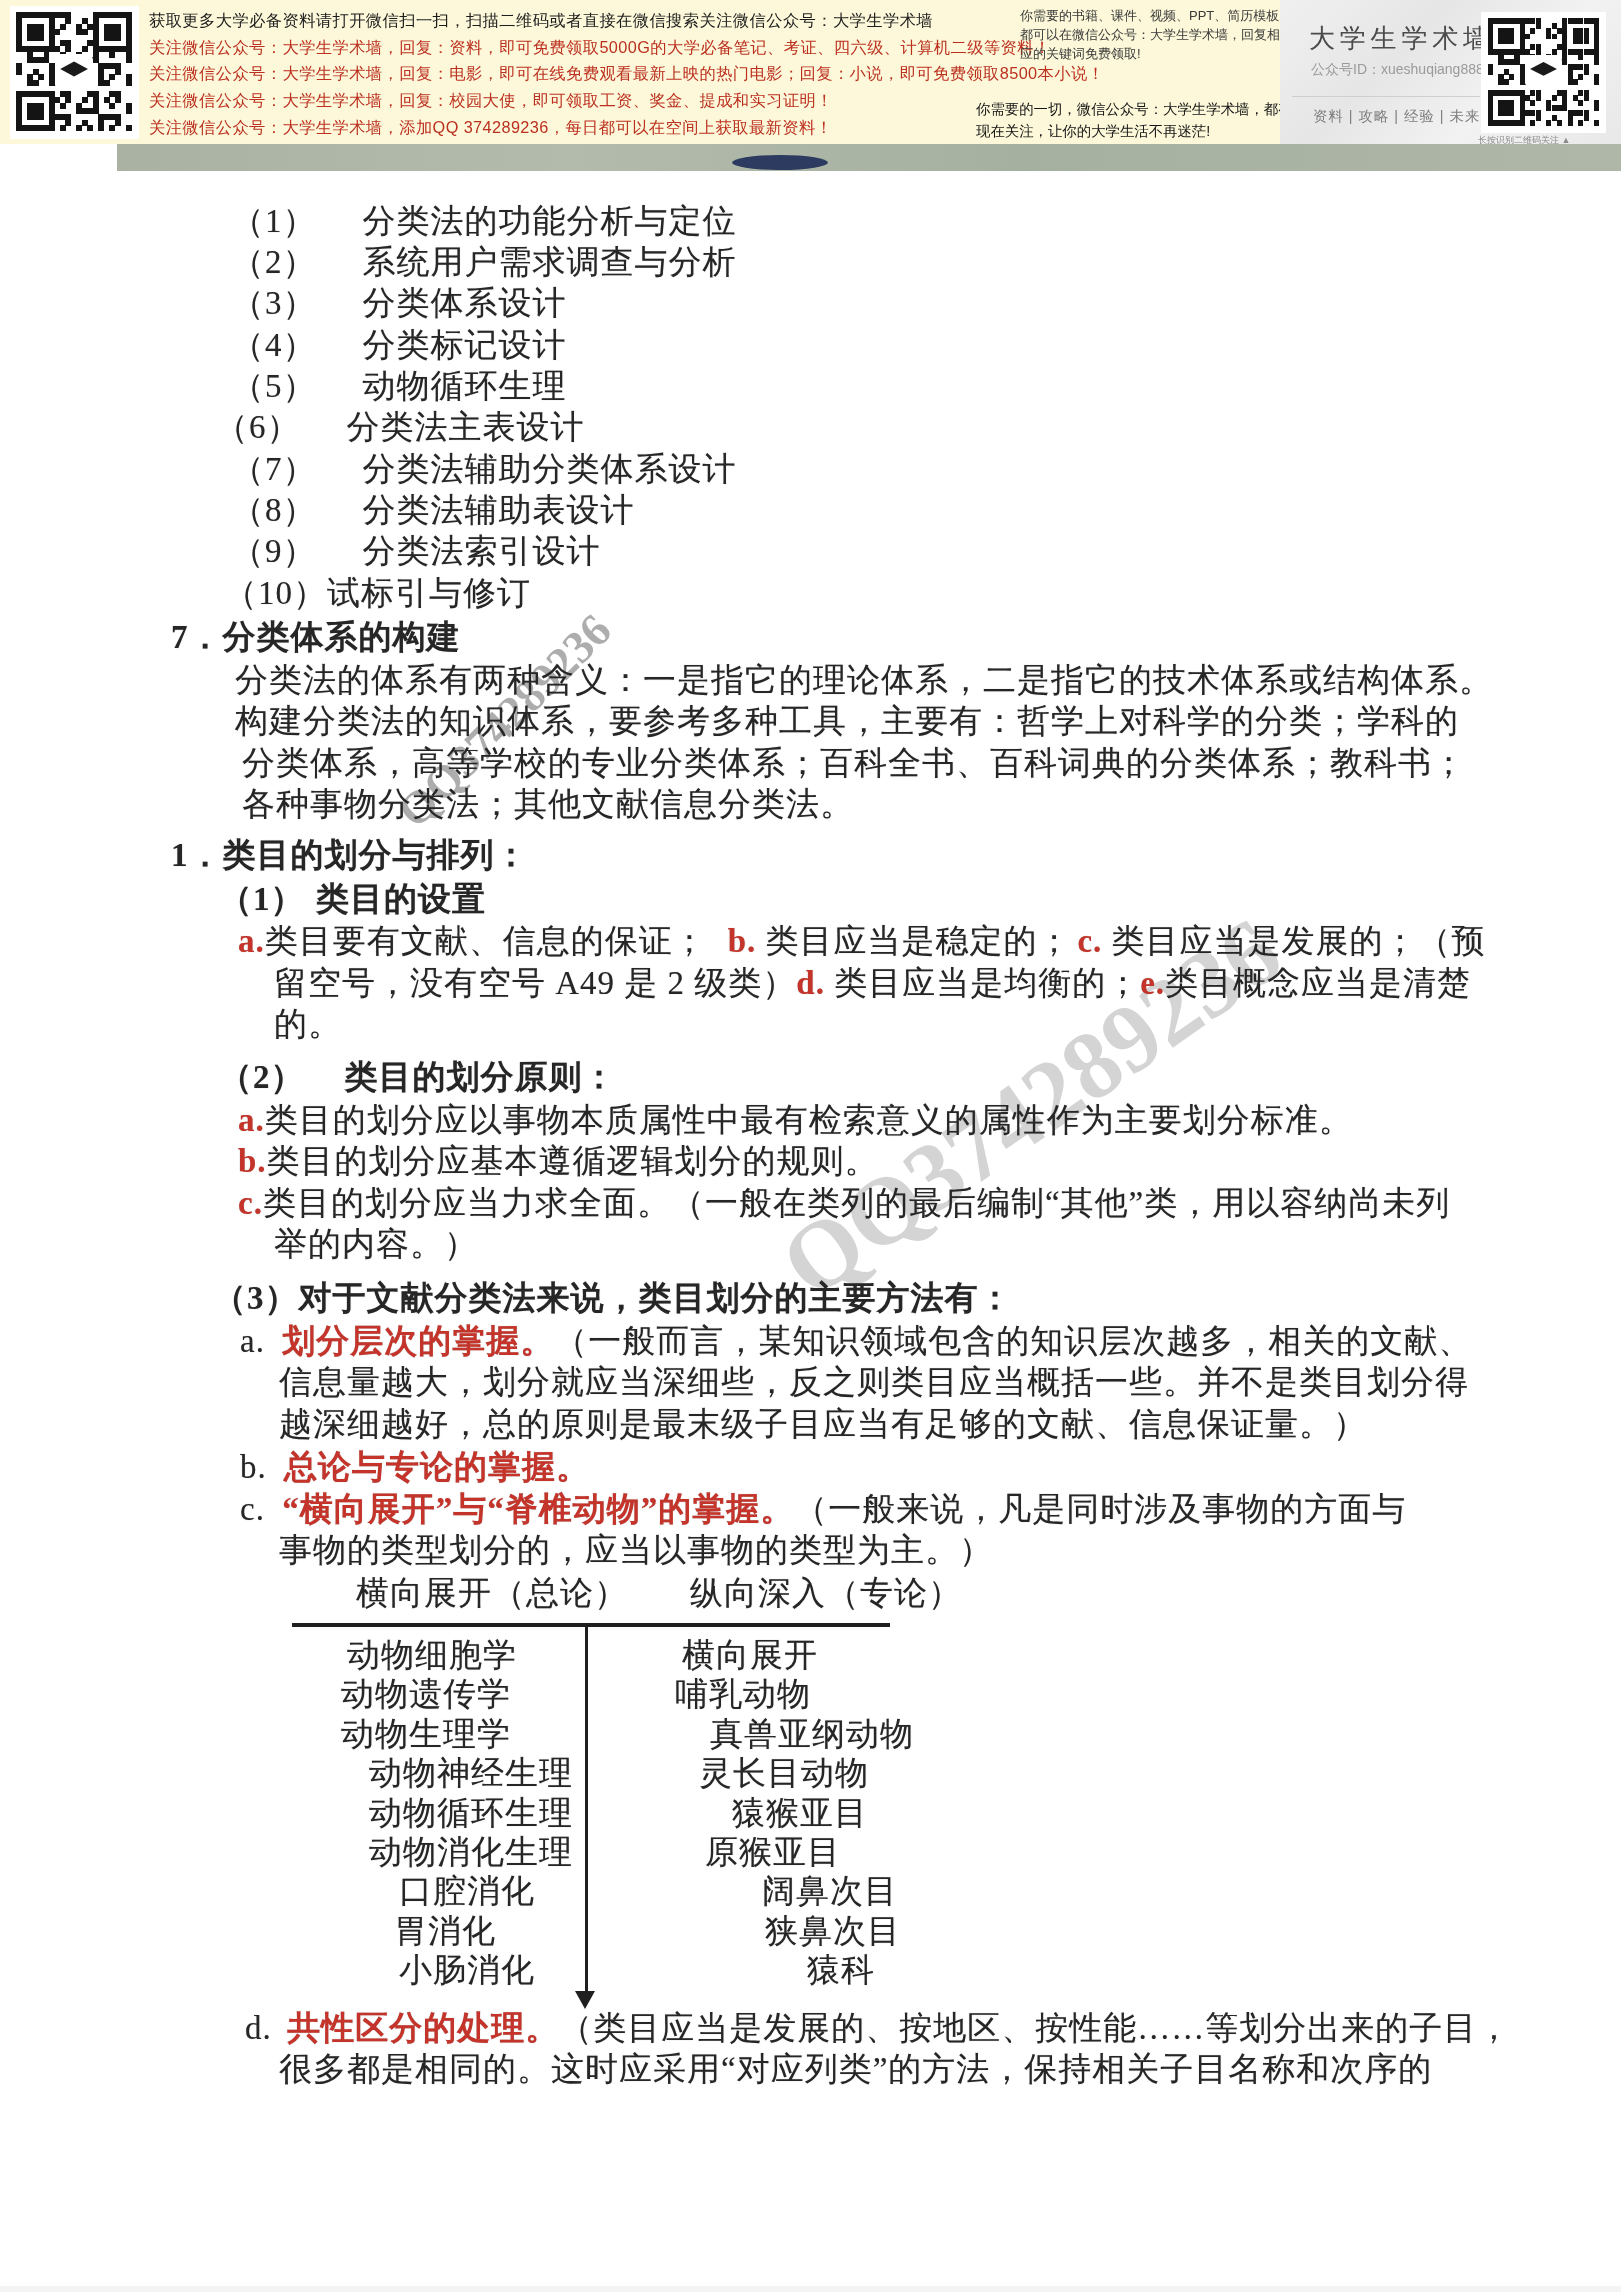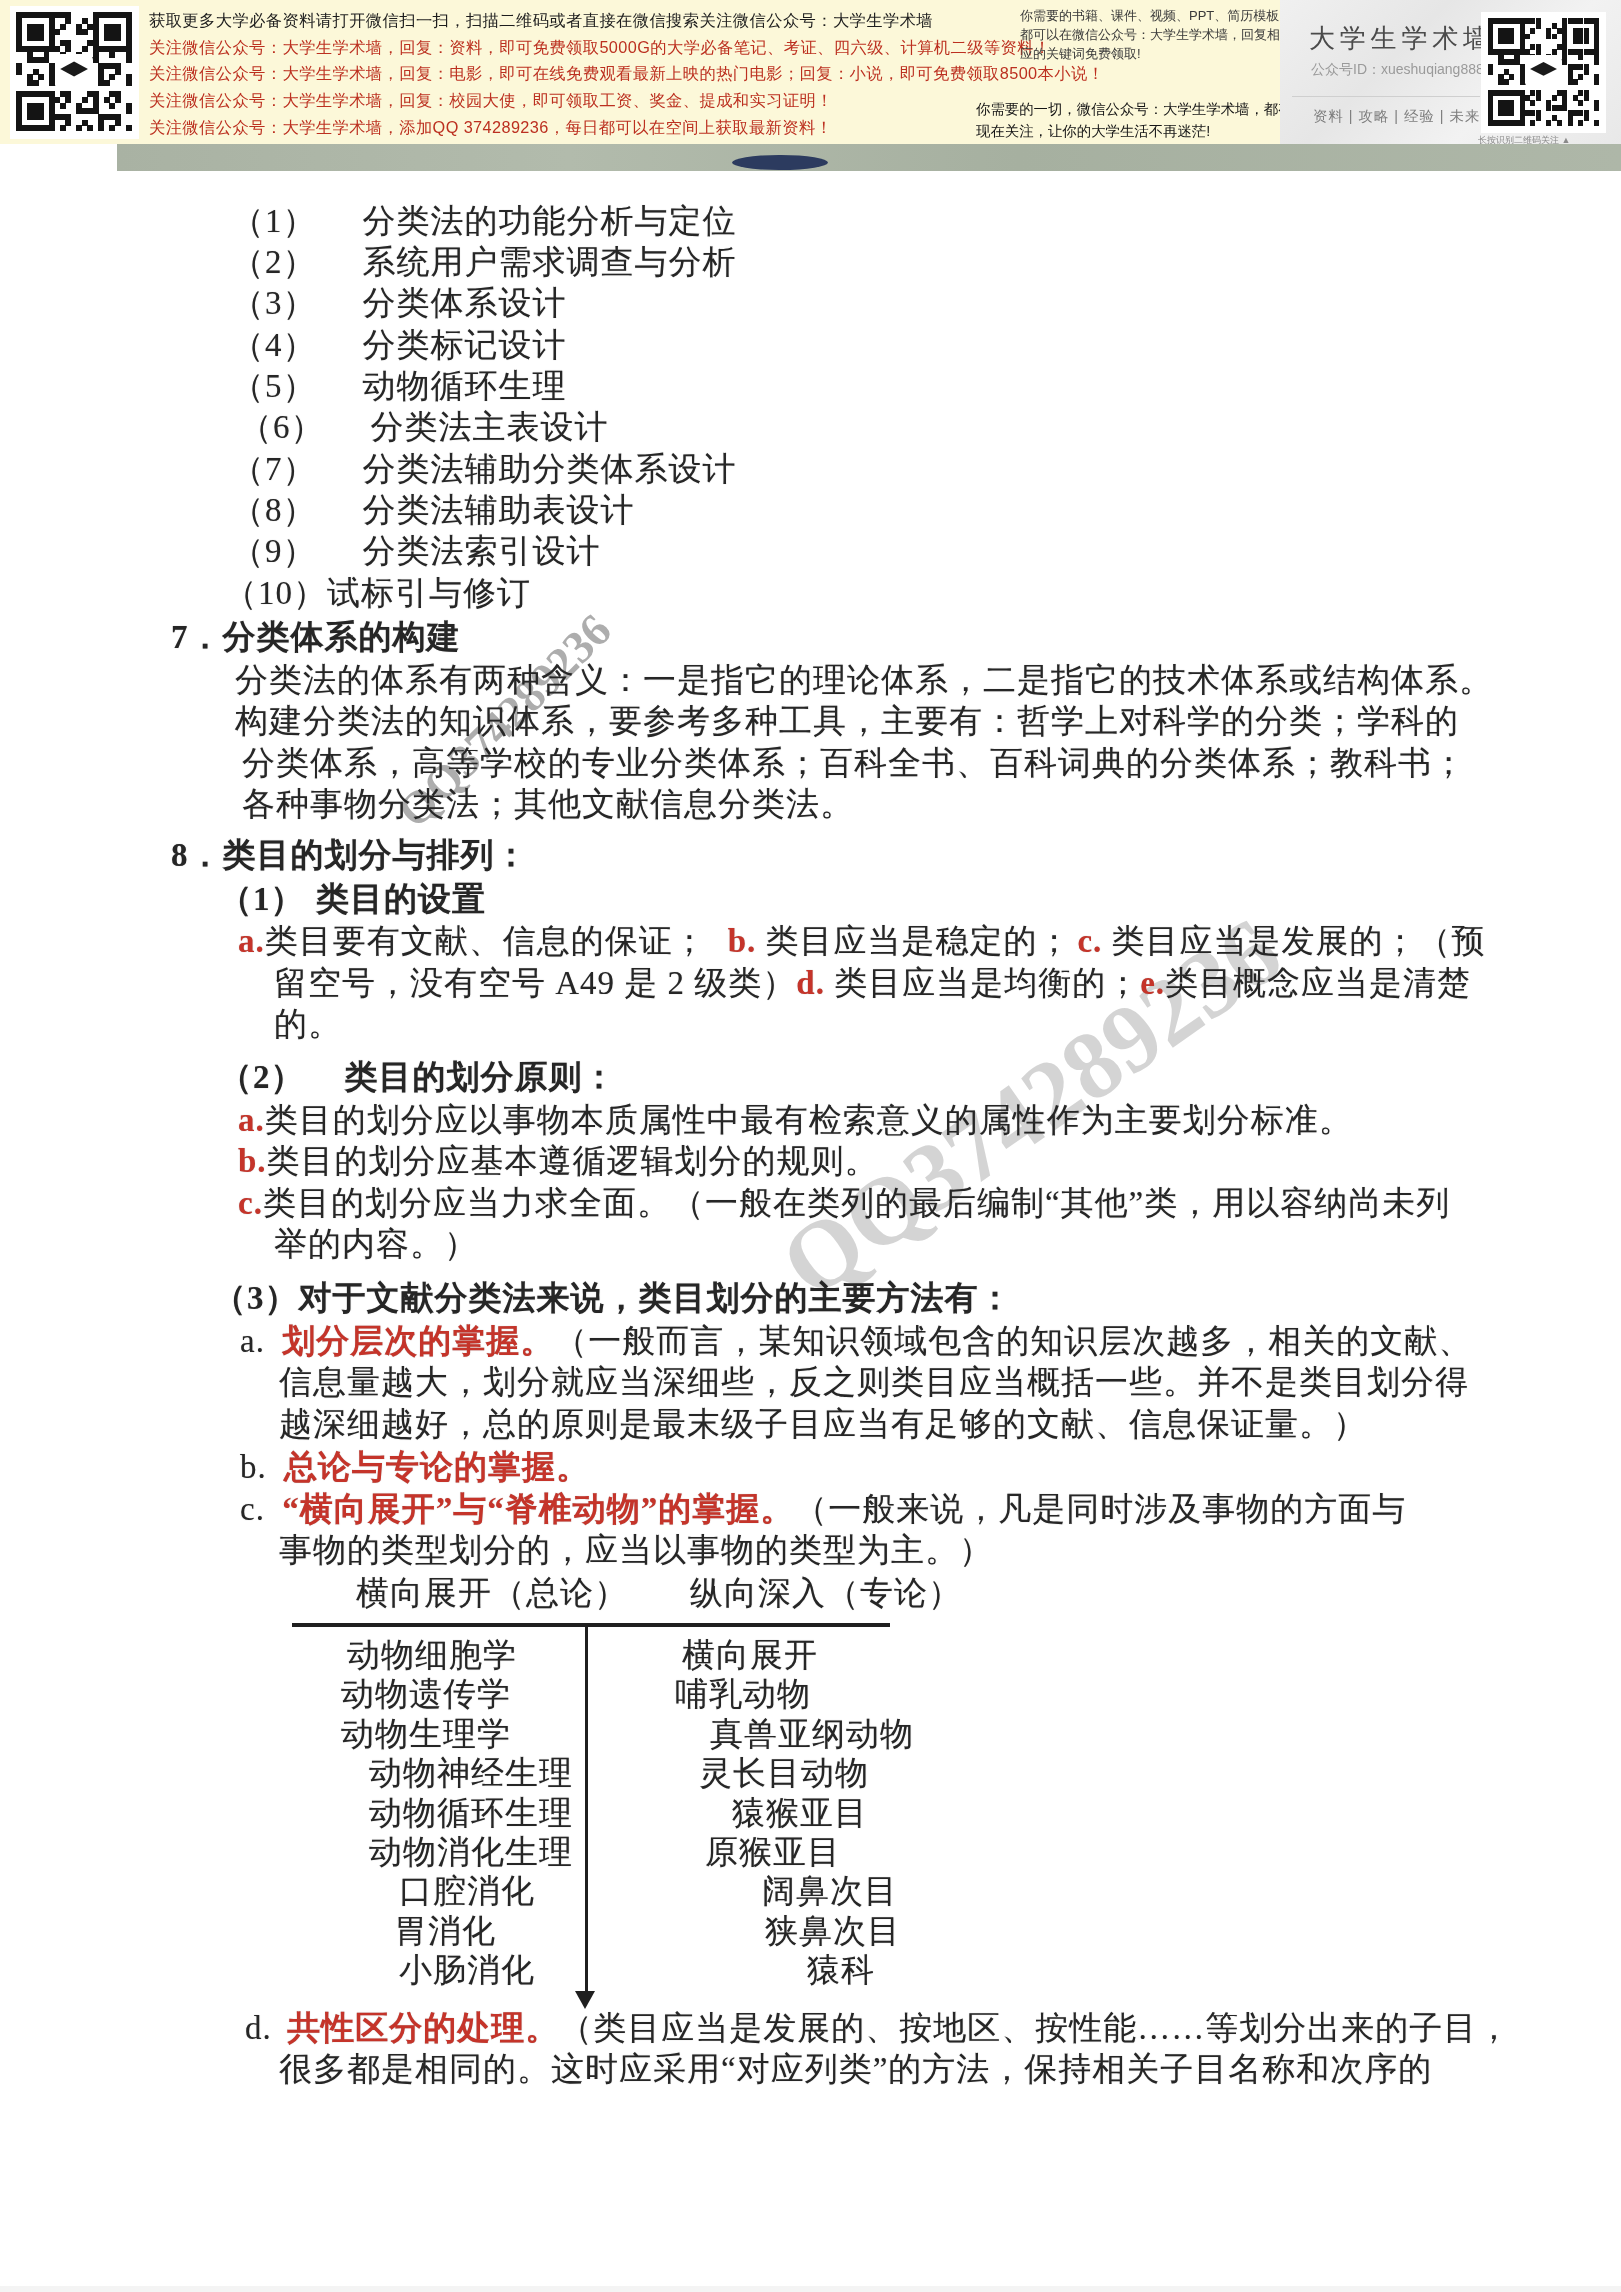--- a/index.html
+++ b/index.html
@@ -516,31 +516,31 @@
 
   <div class="doc" id="doc">
     <div class="hline"></div>
     <div class="vline"></div>
     <div class="arrowhead"></div>
   <div class="dl" style="left: 231px; top: 31px;"><span>（1）</span><span class="gap" style="width: 46px;"></span><span>分类法的功能分析与定位</span></div>
       <div class="dl" style="left: 231px; top: 72px;"><span>（2）</span><span class="gap" style="width: 46px;"></span><span>系统用户需求调查与分析</span></div>
       <div class="dl" style="left: 231px; top: 113px; text-align: right;"><span>（3）</span><span class="gap" style="width: 46px;"></span><span>分类体系设计</span></div>
       <div class="dl" style="left: 231px; top: 155px;"><span>（4）</span><span class="gap" style="width: 46px;"></span><span>分类标记设计</span></div>
       <div class="dl" style="left: 231px; top: 196px;"><span>（5）</span><span class="gap" style="width: 46px;"></span><span>动物循环生理</span></div>
-      <div class="dl" style="left: 239px; top: 237px;"><span>（6）</span><span class="gap" style="width: 46px;"></span><span>分类法主表设计</span></div>
+      <div class="dl" style="left: 215px; top: 237px;"><span>（6）</span><span class="gap" style="width: 46px;"></span><span>分类法主表设计</span></div>
       <div class="dl" style="left: 231px; top: 279px;"><span>（7）</span><span class="gap" style="width: 46px;"></span><span>分类法辅助分类体系设计</span></div>
       <div class="dl" style="left: 231px; top: 320px;"><span>（8）</span><span class="gap" style="width: 46px;"></span><span>分类法辅助表设计</span></div>
       <div class="dl" style="left: 231px; top: 361px;"><span>（9）</span><span class="gap" style="width: 46px;"></span><span>分类法索引设计</span></div>
       <div class="dl" style="left: 224px; top: 403px;"><span>（10）试标引与修订</span></div>
       <div class="dl b" style="left: 171px; top: 447px;"><span>7．分类体系的构建</span></div>
       <div class="dl" style="left: 235px; top: 490px;"><span>分类法的体系有两种含义：一是指它的理论体系，二是指它的技术体系或结构体系。</span></div>
       <div class="dl" style="left: 235px; top: 531px;"><span>构建分类法的知识体系，要参考多种工具，主要有：哲学上对科学的分类；学科的</span></div>
       <div class="dl" style="left: 242px; top: 573px;"><span>分类体系，高等学校的专业分类体系；百科全书、百科词典的分类体系；教科书；</span></div>
       <div class="dl" style="left: 242px; top: 614px;"><span>各种事物分类法；其他文献信息分类法。</span></div>
-      <div class="dl b" style="left: 171px; top: 665px;"><span>8．类目的划分与排列：</span></div>
+      <div class="dl b" style="left: 171px; top: 665px;"><span>1．类目的划分与排列：</span></div>
       <div class="dl b" style="left: 219px; top: 709px;"><span>（1）</span><span class="gap" style="width: 11.5px;"></span><span>类目的设置</span></div>
       <div class="dl" style="left: 238px; top: 751px;"><span class="r">a.</span><span>类目要有文献、信息的保证；</span><span class="gap" style="width: 21px;"></span><span class="r">b. </span><span>类目应当是稳定的；</span><span class="gap" style="width: 5.8px;"></span><span class="r">c. </span><span>类目应当是发展的；（预</span></div>
       <div class="dl" style="left: 274px; top: 793px;"><span>留空号，没有空号 A49 是 2 级类）</span><span class="r">d. </span><span>类目应当是均衡的；</span><span class="r">e.</span><span>类目概念应当是清楚</span></div>
       <div class="dl" style="left: 274px; top: 834px;"><span>的。</span></div>
       <div class="dl b" style="left: 219px; top: 887px;"><span>（2）</span><span class="gap" style="width: 40px;"></span><span>类目的划分原则：</span></div>
       <div class="dl" style="left: 238px; top: 930px;"><span class="r">a.</span><span>类目的划分应以事物本质属性中最有检索意义的属性作为主要划分标准。</span></div>
       <div class="dl" style="left: 238px; top: 971px;"><span class="r">b.</span><span>类目的划分应基本遵循逻辑划分的规则。</span></div>
       <div class="dl" style="left: 238px; top: 1013px;"><span class="r">c.</span><span>类目的划分应当力求全面。（一般在类列的最后编制“其他”类，用以容纳尚未列</span></div>
       <div class="dl" style="left: 274px; top: 1054px;"><span>举的内容。）</span></div>
       <div class="dl b" style="left: 213px; top: 1108px;"><span>（3）对于文献分类法来说，类目划分的主要方法有：</span></div>

